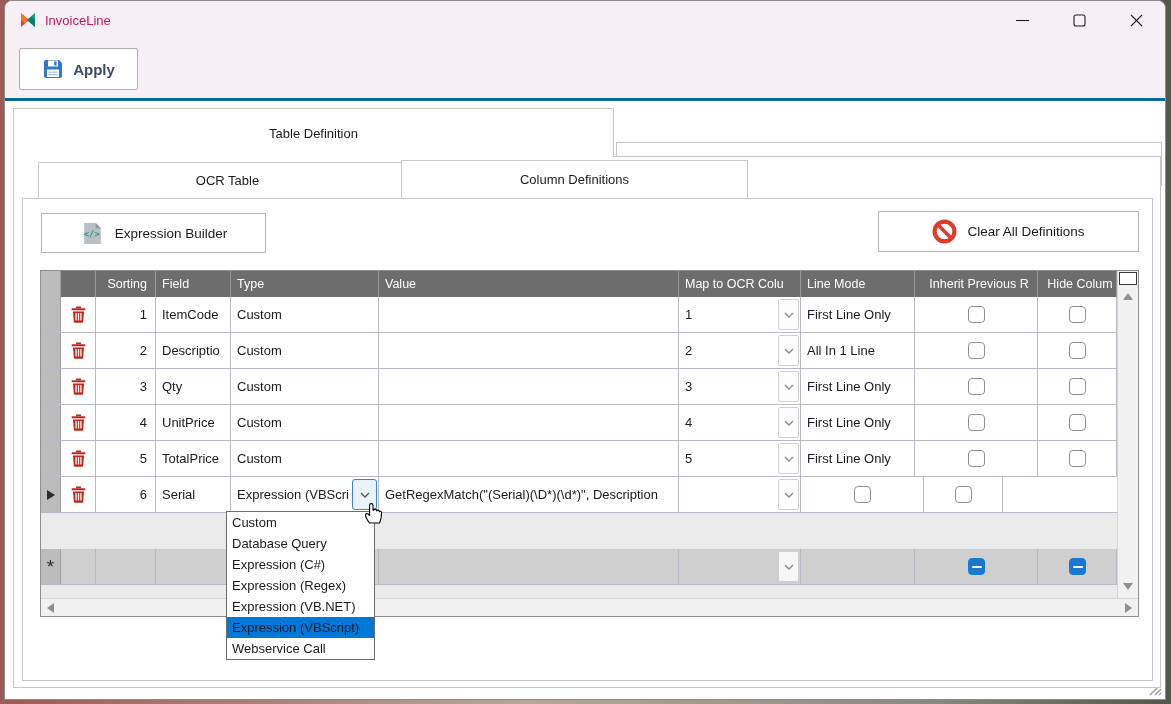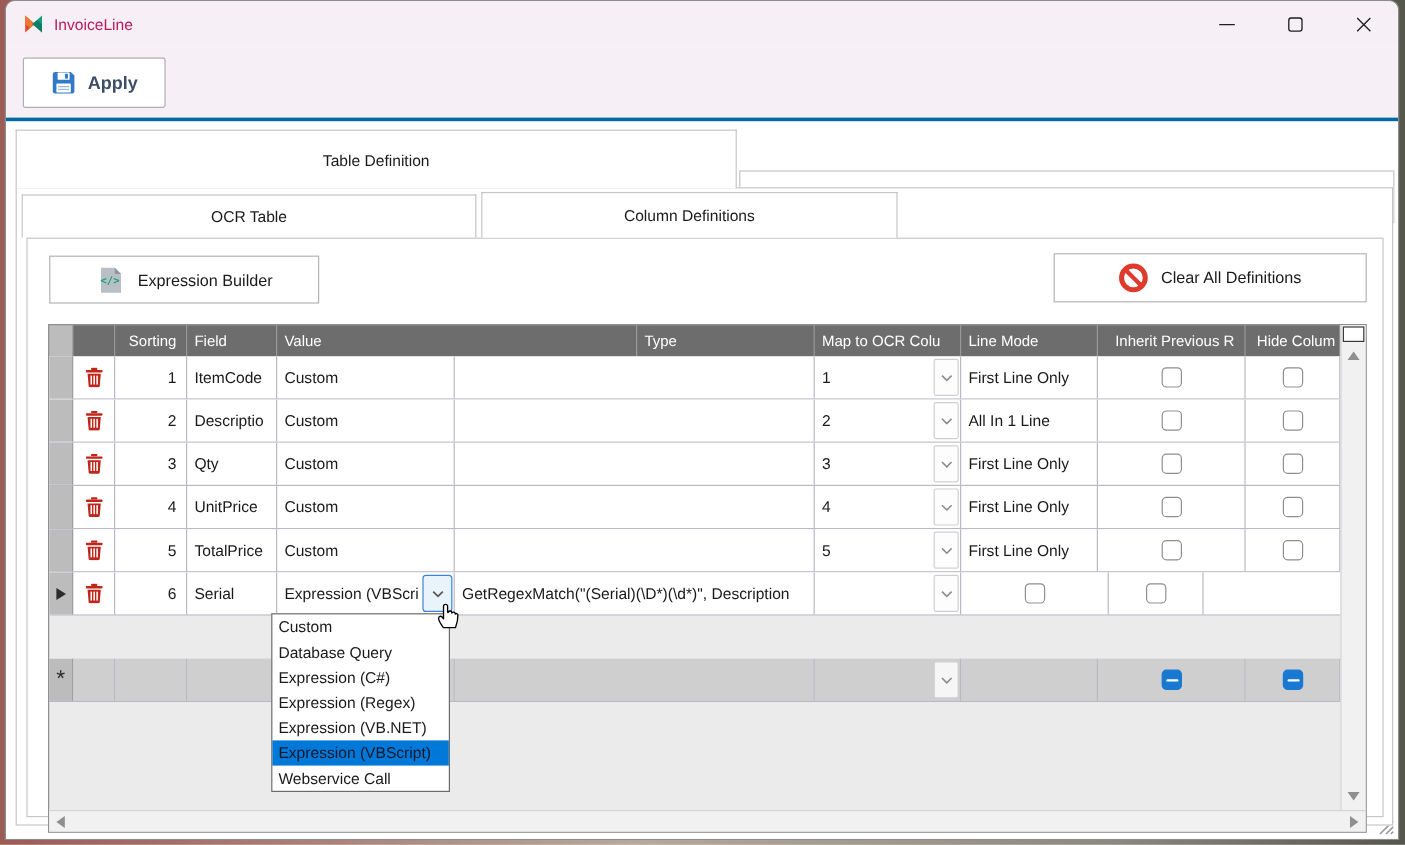--- a/index.html
+++ b/index.html
@@ -27,32 +27,32 @@
 
   
   .content { position:absolute; left:0; top:97px; right:0; bottom:0; background:#fff;
              border-top:3px solid #0369a1; }
   .tab { position:absolute; background:#fff; border:1px solid #c6c6c6; display:flex;
          align-items:center; justify-content:center; font-size:13px; color:#1a1a1a; }
   .tab-main-1 { left:8px; top:7px; width:601px; height:49px; border-bottom:none; z-index:3; }
   .tab-main-2 { left:611px; top:9px; width:546px; height:44px; z-index:1;margin-top:32px; }
   .main-panel { position:absolute; left:8px; top:55px; width:1148px; height:532px;
                 border:1px solid #c6c6c6; background:#fff; z-index:2; }
-  .tab-sub-1 { left:4px; top:5px; width:379px; height:36px; border-bottom:none; z-index:1; }
+  .tab-sub-1 { left:24px; top:5px; width:379px; height:36px; border-bottom:none; z-index:1; }
   .tab-sub-2 { left:387px; top:3px; width:347px; height:38px; border-bottom:none; z-index:3; }
   .sub-panel { position:absolute; left:8px; top:41px; width:1131px; height:483px;
                border:1px solid #c6c6c6; background:#fff; z-index:2; }
 
   .tool-btn { position:absolute; background:#fff; border:1px solid #b4b4b4; display:flex;
               align-items:center; justify-content:center; gap:10px; font-size:13.5px; color:#1a1a1a; }
   .btn-expr { left:18px; top:14px; width:225px; height:40px; }
   .btn-clear { left:855px; top:12px; width:261px; height:41px; }
 
   
-  .grid { position:absolute; left:17px; top:71px; width:1099px; height:424px;
+  .grid { position:absolute; left:17px; top:71px; width:1099px; height:347px;
           border:1px solid #8f8f8f; background:#ebebeb; }
   .grid-header { position:absolute; left:0; top:0; width:1076px; height:26px; background:#6d6d6d;
                  display:flex; }
   .hcell { height:26px; display:flex; align-items:center; padding-left:6px; font-size:12.5px;
            color:#fff; border-right:1px solid #999; overflow:hidden; white-space:nowrap; }
   .grid-rows { position:absolute; left:0; top:26px; width:1076px; }
   .grid-row { display:flex; height:36px; background:#fff; border-bottom:1px solid #b9b9c6; }
   .cell { height:100%; display:flex; align-items:center; border-right:1px solid #b9b9c6;
           font-size:13px; color:#1a1a1a; overflow:hidden; white-space:nowrap; position:relative; }
   .col-ind  { width:20px; background:#bcbcbc; border-right:1px solid #a0a0a0; justify-content:center; }
@@ -190,22 +190,22 @@
             </svg>
             <span>Clear All Definitions</span>
           </button>
 
           <div class="grid">
             <div class="grid-header">
               <div class="hcell col-ind"></div>
               <div class="hcell col-del"></div>
               <div class="hcell col-sort">Sorting</div>
               <div class="hcell col-field">Field</div>
+              <div class="hcell col-type">Type</div>
               <div class="hcell col-value">Value</div>
-              <div class="hcell col-type">Type</div>
               <div class="hcell col-map">Map to OCR Colu</div>
               <div class="hcell col-line">Line Mode</div>
               <div class="hcell col-inh">Inherit Previous R</div>
               <div class="hcell col-hide">Hide Colum</div>
             </div>
 
             <div class="grid-rows" id="grid-rows">
                 <div class="grid-row">
                 <div class="cell col-ind"></div>
                 <div class="cell col-del">

